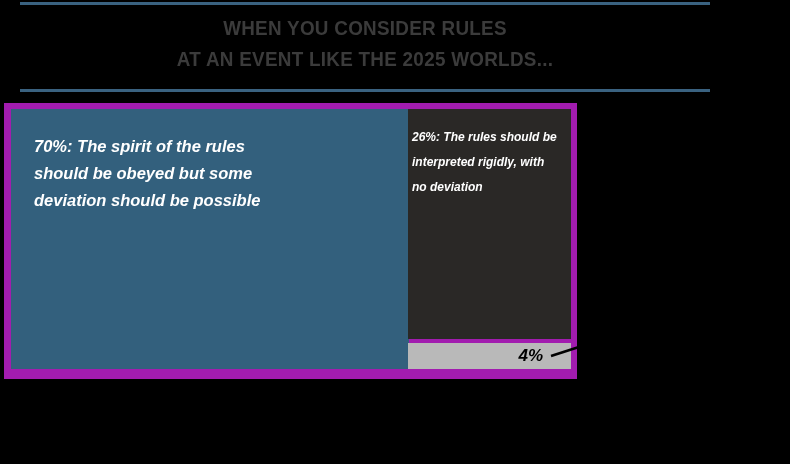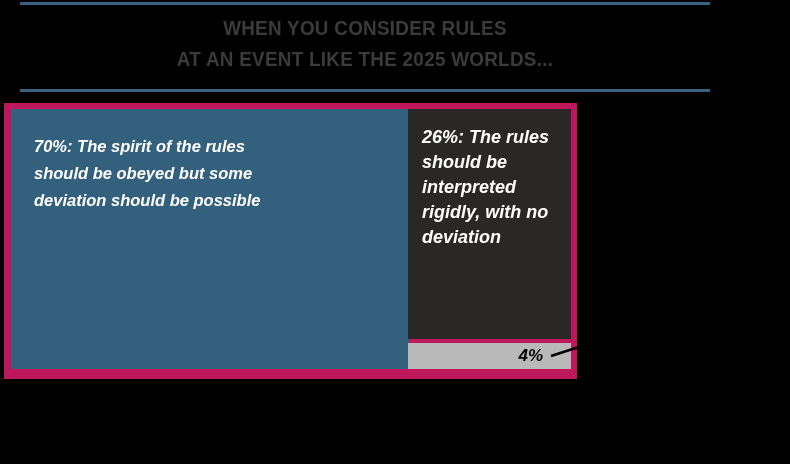--- a/index.html
+++ b/index.html
@@ -50,21 +50,21 @@
     transform-origin: center top;
   }
 
   
   #chart-frame {
     position: absolute;
     left: 4px;
     top: 103px;
     width: 573px;
     height: 276px;
-    background: #be185d;
+    background: #a21caf;
   }
 
   #bar-primary {
     position: absolute;
     left: 7px;
     top: 6px;
     width: 398px;
     height: 260px;
     background: #33607d;
     box-sizing: border-box;
@@ -86,28 +86,28 @@
     position: absolute;
     left: 404px;
     top: 6px;
     width: 163px;
     height: 230px;
     background: #2a2826;
     box-sizing: border-box;
   }
   #bar-secondary-label {
     position: absolute;
-    left: 14px;
+    left: 4px;
     top: 16px;
     width: 145px;
     color: #ffffff;
     font-family: "Liberation Sans", sans-serif;
     font-style: italic;
     font-weight: bold;
-    font-size: 18px;
+    font-size: 12px;
     line-height: 25px;
   }
 
   #bar-tertiary {
     position: absolute;
     left: 404px;
     top: 240px;
     width: 163px;
     height: 26px;
     background: #b9b9b9;

